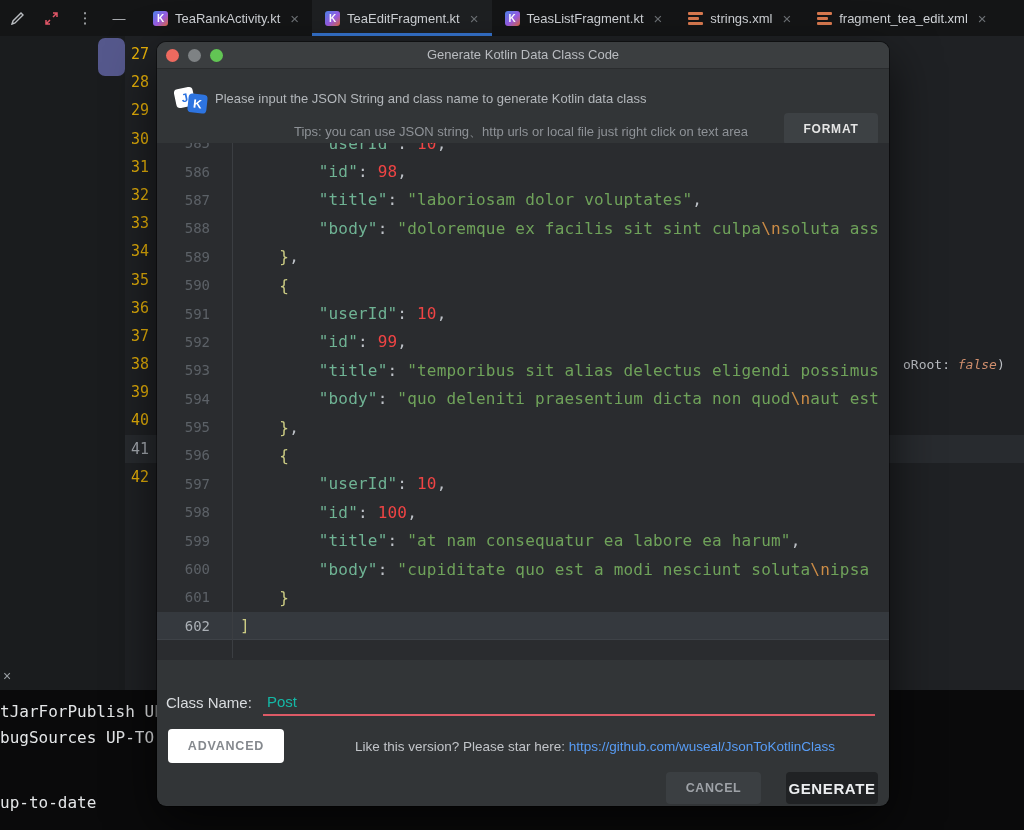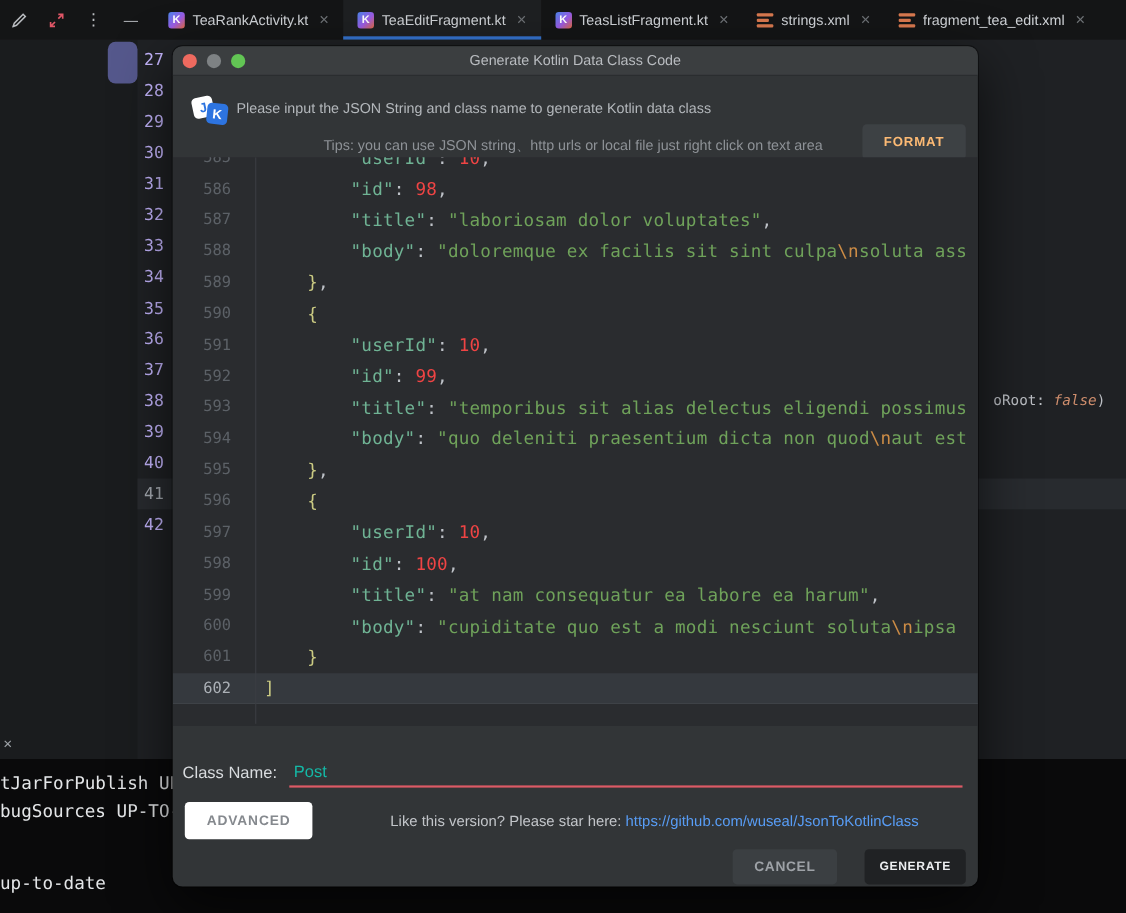--- a/index.html
+++ b/index.html
@@ -23,21 +23,21 @@
   .x-icon{width:15px;height:13px;display:flex;flex-direction:column;justify-content:space-between;flex:0 0 auto;}
   .x-icon i{display:block;height:3px;border-radius:1px;background:#D9794F;}
   .x-icon i.s{width:70%;}
 
   
   .editor-area{position:absolute;left:0;top:36px;width:1024px;height:654px;background:#1F2124;}
   .left-panel{position:absolute;left:0;top:0;width:125px;height:100%;background:#1A1C1E;}
   .mini-thumb{position:absolute;left:98px;top:2px;width:27px;height:38px;background:#55588C;border-radius:7px;}
   .ide-band{position:absolute;left:125px;top:399px;width:899px;height:28px;background:#282B2F;}
   .ide-gutter{position:absolute;left:125px;top:4px;width:24px;text-align:right;}
-  .gnum{height:28.2px;line-height:28.2px;font-family:"DejaVu Sans Mono",monospace;font-size:15px;color:#c4b5fd;}
+  .gnum{height:28.2px;line-height:28.2px;font-family:"DejaVu Sans Mono",monospace;font-size:15px;color:#eab308;}
   .gnum.cur{color:#A7ACB3;}
   .code-frag{position:absolute;left:903px;top:321px;font-family:"DejaVu Sans Mono",monospace;
              font-size:13px;color:#BCBFC4;white-space:pre;}
   .code-frag .kw{color:#CF8E6D;font-style:italic;}
   .tool-close{position:absolute;left:3px;top:632px;color:#9CA1A6;font-size:14px;}
 
   
   .console{position:absolute;left:0;top:690px;width:1024px;height:140px;background:#0A0A0B;z-index:4;}
   .con-line{position:absolute;left:0;font-family:"DejaVu Sans Mono",monospace;font-size:16px;color:#E4E6E8;white-space:pre;}
 
@@ -54,21 +54,21 @@
   .jk-icon{position:absolute;left:18px;top:43px;width:38px;height:34px;}
   .jk-icon .pg{position:absolute;width:19px;height:19px;border-radius:4px;display:flex;align-items:center;
                justify-content:center;font-size:12px;font-weight:bold;}
   .jk-icon .j{left:0;top:3px;background:#FFFFFF;color:#2D74E0;transform:rotate(-12deg);}
   .jk-icon .k{left:13px;top:9px;background:#2D74E0;color:#fff;transform:rotate(6deg);}
   .subtitle{position:absolute;left:58px;top:49px;font-size:13px;color:#B3B7BB;}
 
   .json-label{position:absolute;left:58px;top:78px;font-size:15px;color:#D9DCDF;margin-top:24px;}
   .json-tips{position:absolute;left:137px;top:81px;font-size:13px;color:#8E9297;}
   .format-btn{position:absolute;left:627px;top:71px;width:94px;height:32px;background:#3D4144;border-radius:4px;
-              color:#fdba74;font-size:12px;font-weight:bold;letter-spacing:.8px;display:flex;align-items:center;justify-content:center;}
+              color:#e5e5e5;font-size:12px;font-weight:bold;letter-spacing:.8px;display:flex;align-items:center;justify-content:center;}
 
   .jeditor{position:absolute;left:0;top:101px;width:732px;height:517px;background:#2A2C2F;overflow:hidden;}
   .jeditor .guide{position:absolute;left:75px;top:0;height:515px;width:1px;background:#3B3E42;}
   .dlg-lines{margin-top:-14px;position:relative;}
   .crow{height:28.4px;display:flex;align-items:center;white-space:pre;}
   .crow.cur{background:#35393E;box-shadow:inset 0 -1px 0 #3E4247;}
   .crow.cur .cnum{color:#ABB0B6;}
   .cnum{flex:0 0 58px;box-sizing:border-box;text-align:right;padding-right:5px;color:#5C6167;
         font-family:"DejaVu Sans Mono",monospace;font-size:14px;}
   .ctext{padding-left:25px;font-family:"DejaVu Sans Mono",monospace;font-size:16px;letter-spacing:.2px;}
@@ -84,21 +84,21 @@
   .cls-input span{display:inline-block;padding:5px 0 0 4px;font-size:15px;color:#14b8a6;}
 
   .advanced-btn{position:absolute;left:11px;top:687px;width:116px;height:34px;background:#ffffff;border-radius:4px;
                 color:#85898E;font-size:12.5px;font-weight:bold;letter-spacing:.8px;display:flex;align-items:center;justify-content:center;}
   .star-line{position:absolute;left:150px;right:6px;top:697px;text-align:center;font-size:13.5px;color:#C2C5C9;white-space:nowrap;}
   .star-line a{color:#589DF6;text-decoration:none;}
 
   .cancel-btn{position:absolute;left:509px;top:730px;width:95px;height:32px;background:#3B3F42;border-radius:4px;
               color:#9EA2A7;font-size:12.5px;font-weight:bold;letter-spacing:.6px;display:flex;align-items:center;justify-content:center;}
   .generate-btn{position:absolute;left:629px;top:730px;width:92px;height:32px;background:#202224;border-radius:4px;
-              color:#ECEEF0;font-size:11px;font-weight:bold;letter-spacing:.6px;display:flex;align-items:center;justify-content:center;}
+              color:#ECEEF0;font-size:15px;font-weight:bold;letter-spacing:.6px;display:flex;align-items:center;justify-content:center;}
 </style>
 </head>
 <body>
 
 <div class="editor-area">
   <div class="left-panel">
     <div class="mini-thumb"></div>
   </div>
   <div class="ide-band"></div>
   <div class="ide-gutter" id="ide-gutter">

